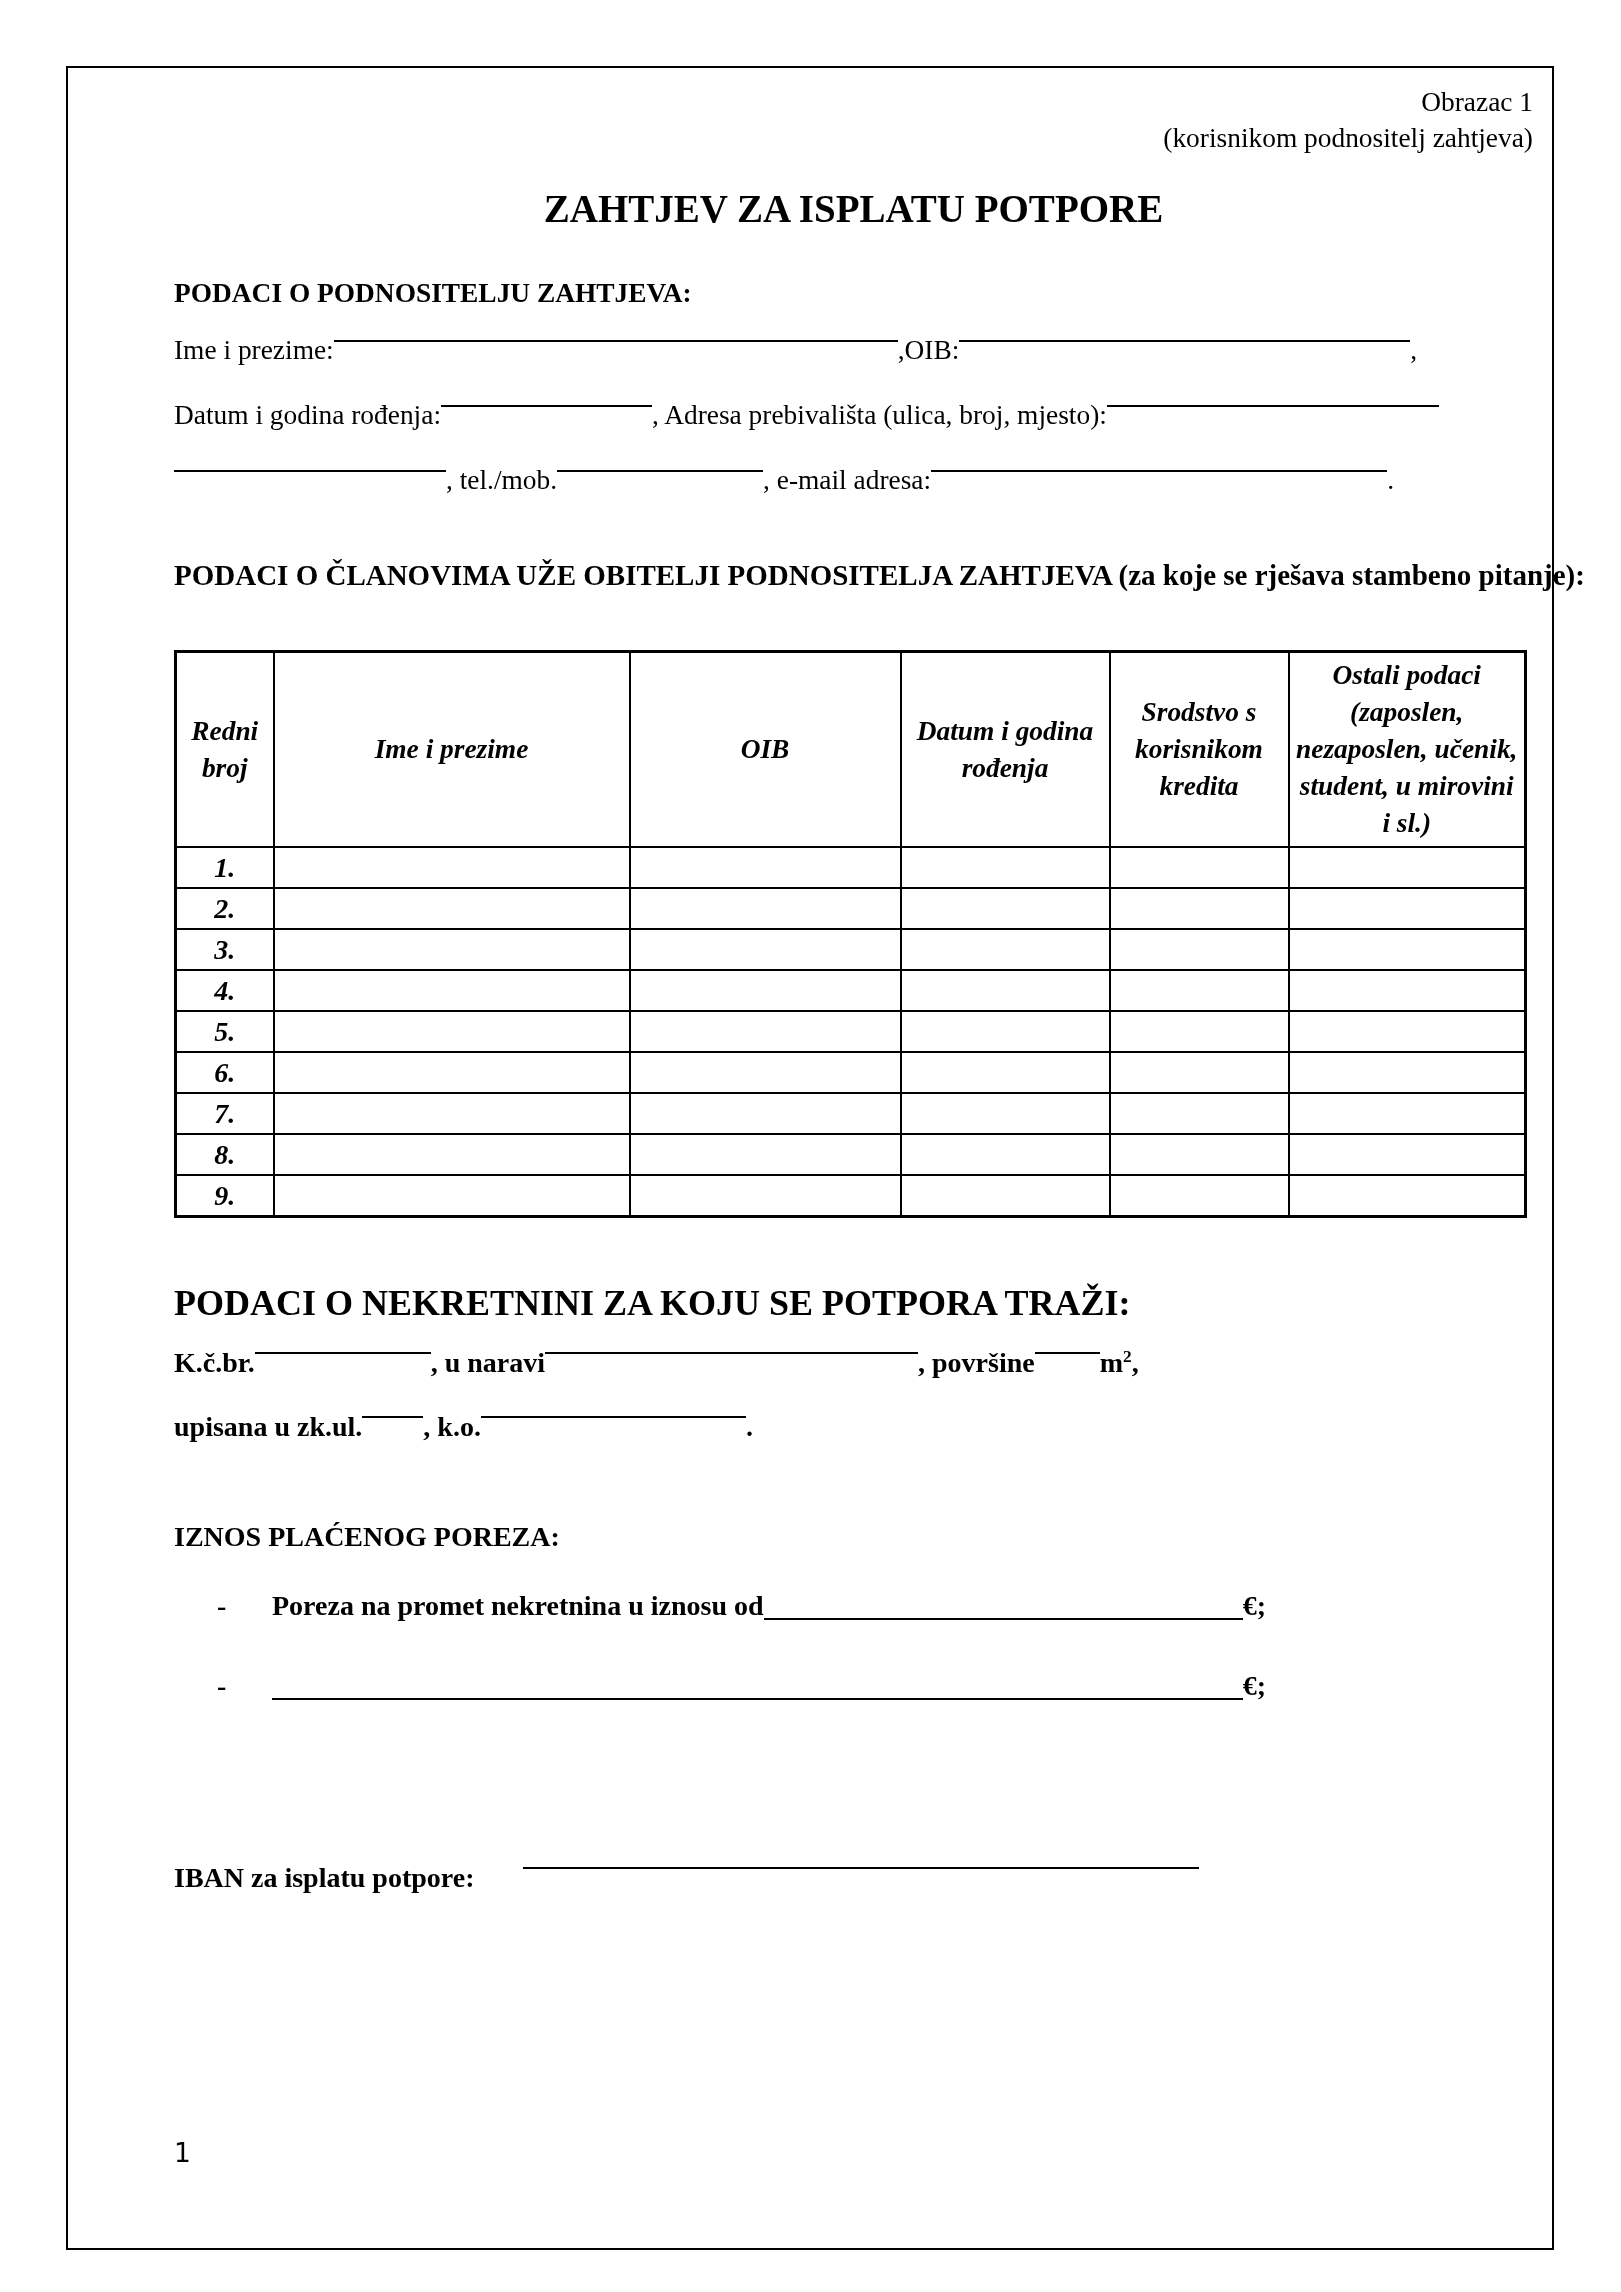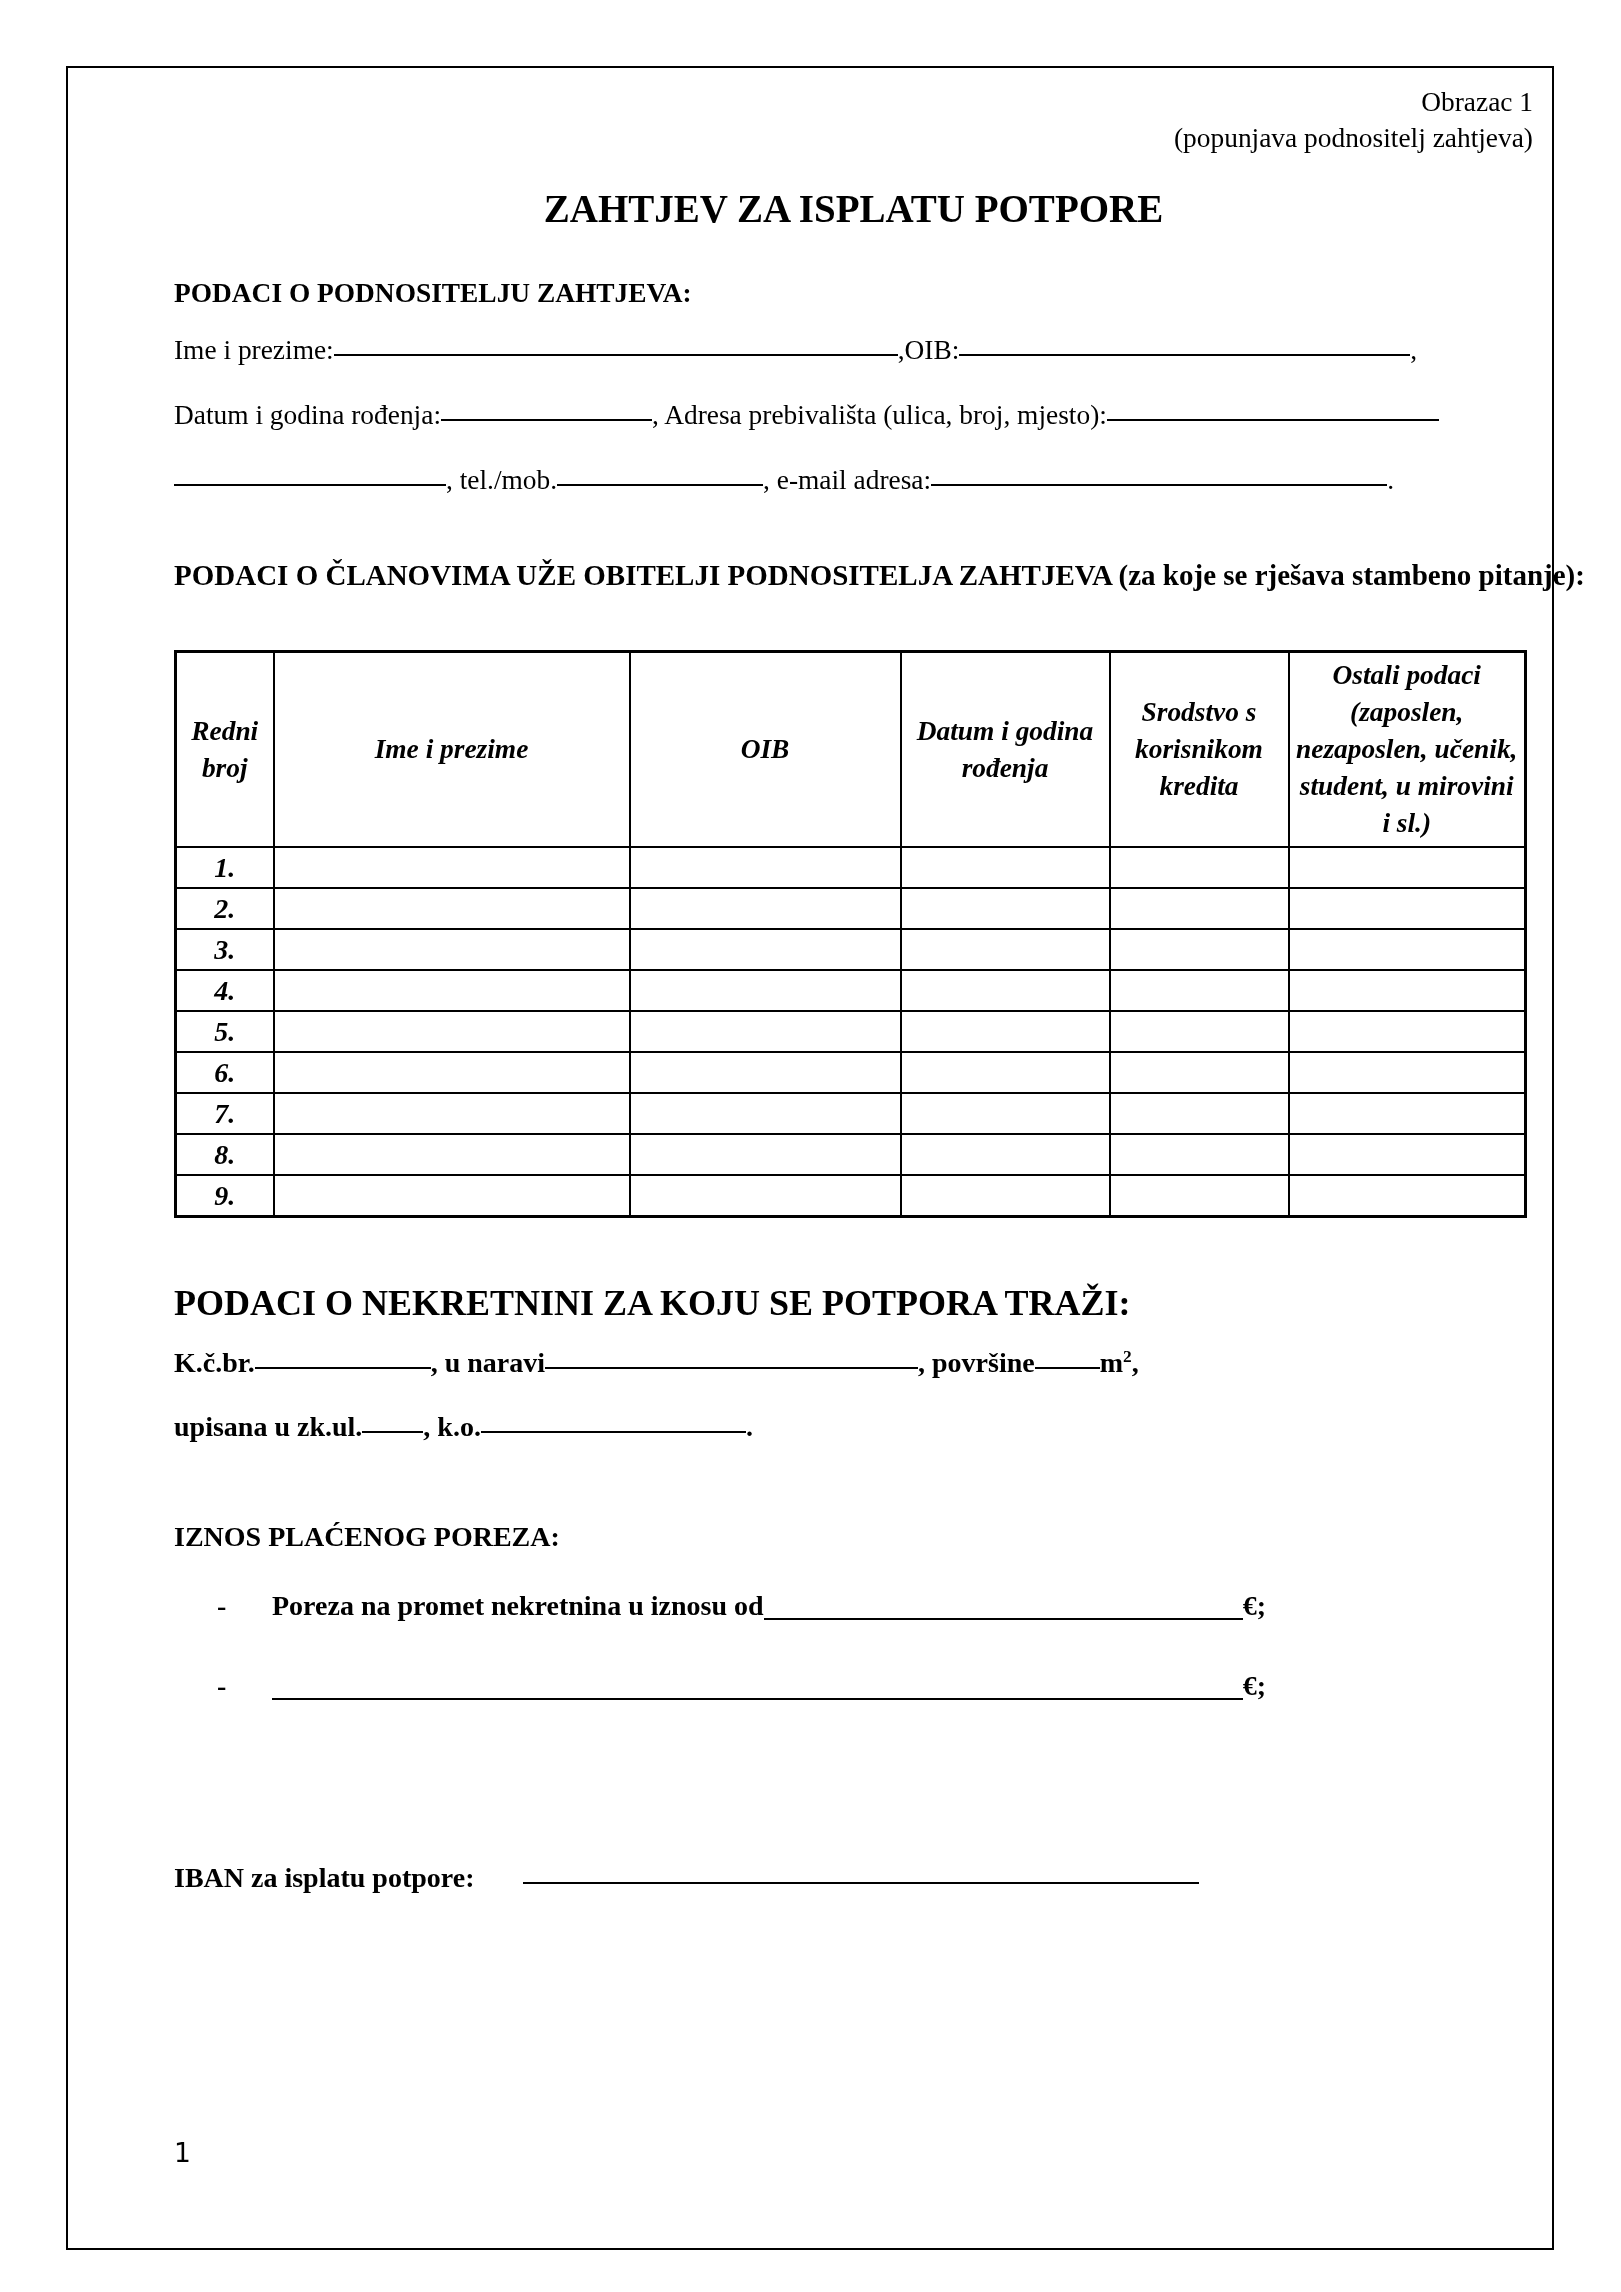--- a/index.html
+++ b/index.html
@@ -17,21 +17,21 @@
   }
   .content{position:absolute;left:174px;top:0;width:1359px;}
   .abs{position:absolute;left:0;width:100%;}
   .corner{top:84px;text-align:right;font-size:27.4px;line-height:36px;}
   .title{top:186px;text-align:center;font-weight:bold;font-size:39px;white-space:nowrap;}
   .h{font-weight:bold;font-size:27.4px;white-space:nowrap;}
   .h1{top:278px;}
   .h2{top:559px;font-size:29px;}
   .h3{top:1282px;font-size:36px;}
   .h4{top:1521px;font-size:28px;}
-  .row{display:flex;align-items:center;font-size:27.4px;white-space:nowrap;}
+  .row{display:flex;align-items:flex-start;font-size:27.4px;white-space:nowrap;}
   .line1{top:335px;}
   .line2{top:400px;}
   .line3{top:465px;}
   .bl{display:inline-block;height:0;border-bottom:2px solid #000;position:relative;top:4.9px;flex:none;}
   .bolded .bl, .bullet .bl, .ibanrow .bl{border-bottom-width:2.9px;}
   .bolded{font-weight:bold;font-size:28px;}
   .kcline{top:1347px;}
   .upline{top:1411px;}
   .bullet{top:1590px;margin-left:43px;width:1049px;display:flex;align-items:baseline;
           font-weight:bold;font-size:28px;white-space:nowrap;}
@@ -54,21 +54,21 @@
 </head>
 <body>
 
 <div class="sheet">
   <div class="frame"></div>
 
   <div class="content">
 
     <div class="abs corner">
       <div>Obrazac 1</div>
-      <div>(popunjava podnositelj zahtjeva)</div>
+      <div>(korisnikom podnositelj zahtjeva)</div>
     </div>
 
     <div class="abs title">ZAHTJEV ZA ISPLATU POTPORE</div>
 
     <div class="abs h h1">PODACI O PODNOSITELJU ZAHTJEVA:</div>
 
     <div class="abs row line1">
       <span>Ime i prezime:</span>
       <span class="bl" style="width:564px"></span>
       <span>,OIB:</span>

